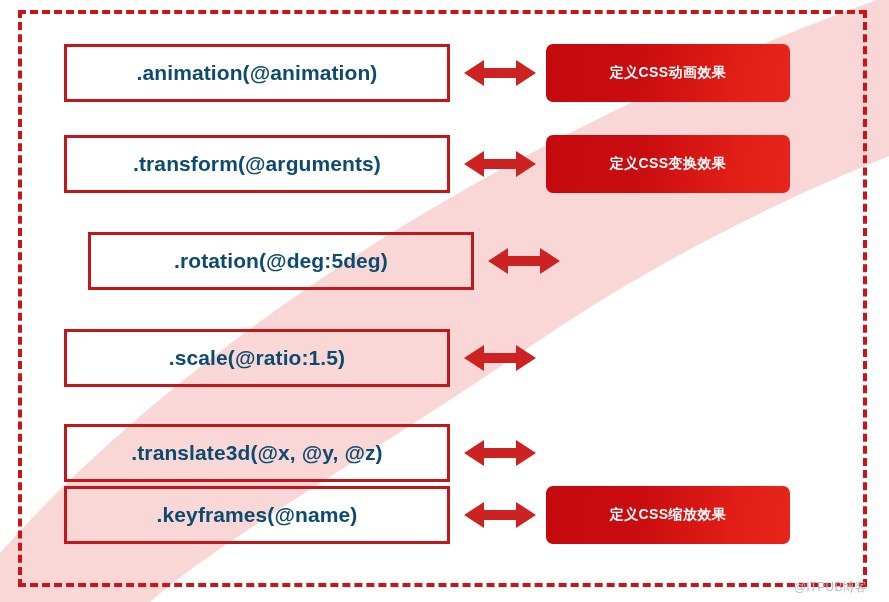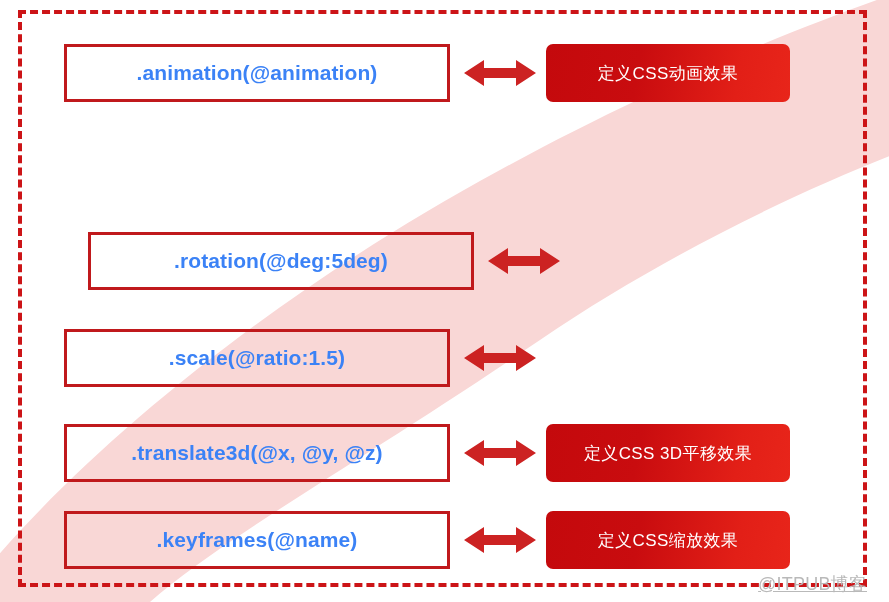--- a/index.html
+++ b/index.html
@@ -61,21 +61,21 @@
     width: 386px;
     height: 58px;
     box-sizing: border-box;
     border: 3px solid #c0191c;
     background: transparent;
     display: flex;
     align-items: center;
     justify-content: center;
   }
   .left-box .label {
-    color: #3b82f6;
+    color: #0c4a6e;
     font-size: 21px;
     font-weight: bold;
     letter-spacing: 0.1px;
     white-space: nowrap;
   }
   .arrow {
     position: absolute;
     left: 464px;
     top: 14px;
     width: 72px;
@@ -89,35 +89,34 @@
     height: 58px;
     box-sizing: border-box;
     border-radius: 7px;
     background: linear-gradient(100deg, #c4090c 0%, #c90c0f 38%, #e21f17 78%, #e8251a 100%);
     display: flex;
     align-items: center;
     justify-content: center;
   }
   .right-box .label {
     color: #ffffff;
-    font-size: 17px;
-    font-weight: normal;
+    font-size: 14px;
+    font-weight: bold;
     letter-spacing: 0.4px;
     white-space: nowrap;
   }
   .watermark {
     position: absolute;
     right: 22px;
     bottom: 6px;
-    font-size: 18px;
+    font-size: 12px;
     color: #b9b9b9;
     z-index: 4;
     letter-spacing: 0.2px;
     white-space: nowrap;
-    text-decoration: underline;
   }
 </style>
 </head>
 <body>
 
 <div class="canvas">
 
   <svg class="swoosh-layer" viewBox="0 0 889 602" preserveAspectRatio="none" aria-hidden="true">
     <path d="M -40 602 C 60 470, 260 300, 500 170 C 650 88, 790 30, 905 -10
              L 905 150 C 800 190, 660 258, 540 340 C 360 462, 220 540, 150 602 Z" fill="#f9d7d6"></path>
@@ -132,20 +131,31 @@
         <span class="label">.animation(@animation)</span>
       </div>
       <svg class="arrow" viewBox="0 0 72 30" aria-hidden="true">
         <path d="M0 15 L20 2 L20 10 L52 10 L52 2 L72 15 L52 28 L52 20 L20 20 L20 28 Z" fill="#cc2222"></path>
       </svg>
       <div class="right-box">
         <span class="label">定义CSS动画效果</span>
       </div>
     </div>
 
+    <div class="row" style="top:135px;">
+      <div class="left-box">
+        <span class="label">.transform(@arguments)</span>
+      </div>
+      <svg class="arrow" viewBox="0 0 72 30" aria-hidden="true">
+        <path d="M0 15 L20 2 L20 10 L52 10 L52 2 L72 15 L52 28 L52 20 L20 20 L20 28 Z" fill="#cc2222"></path>
+      </svg>
+      <div class="right-box">
+        <span class="label">定义CSS变换效果</span>
+      </div>
+    </div>
 
     <div class="row" style="top:232px;margin-left:24px;">
       <div class="left-box">
         <span class="label">.rotation(@deg:5deg)</span>
       </div>
       <svg class="arrow" viewBox="0 0 72 30" aria-hidden="true">
         <path d="M0 15 L20 2 L20 10 L52 10 L52 2 L72 15 L52 28 L52 20 L20 20 L20 28 Z" fill="#cc2222"></path>
       </svg>
     </div>
 
@@ -158,26 +168,23 @@
       </svg>
     </div>
 
     <div class="row" style="top:424px;">
       <div class="left-box">
         <span class="label">.translate3d(@x, @y, @z)</span>
       </div>
       <svg class="arrow" viewBox="0 0 72 30" aria-hidden="true">
         <path d="M0 15 L20 2 L20 10 L52 10 L52 2 L72 15 L52 28 L52 20 L20 20 L20 28 Z" fill="#cc2222"></path>
       </svg>
-      <div class="right-box">
-        <span class="label">定义CSS 3D平移效果</span>
-      </div>
     </div>
 
-    <div class="row" style="top:511px;">
+    <div class="row" style="top:486px;">
       <div class="left-box">
         <span class="label">.keyframes(@name)</span>
       </div>
       <svg class="arrow" viewBox="0 0 72 30" aria-hidden="true">
         <path d="M0 15 L20 2 L20 10 L52 10 L52 2 L72 15 L52 28 L52 20 L20 20 L20 28 Z" fill="#cc2222"></path>
       </svg>
       <div class="right-box">
         <span class="label">定义CSS缩放效果</span>
       </div>
     </div>

